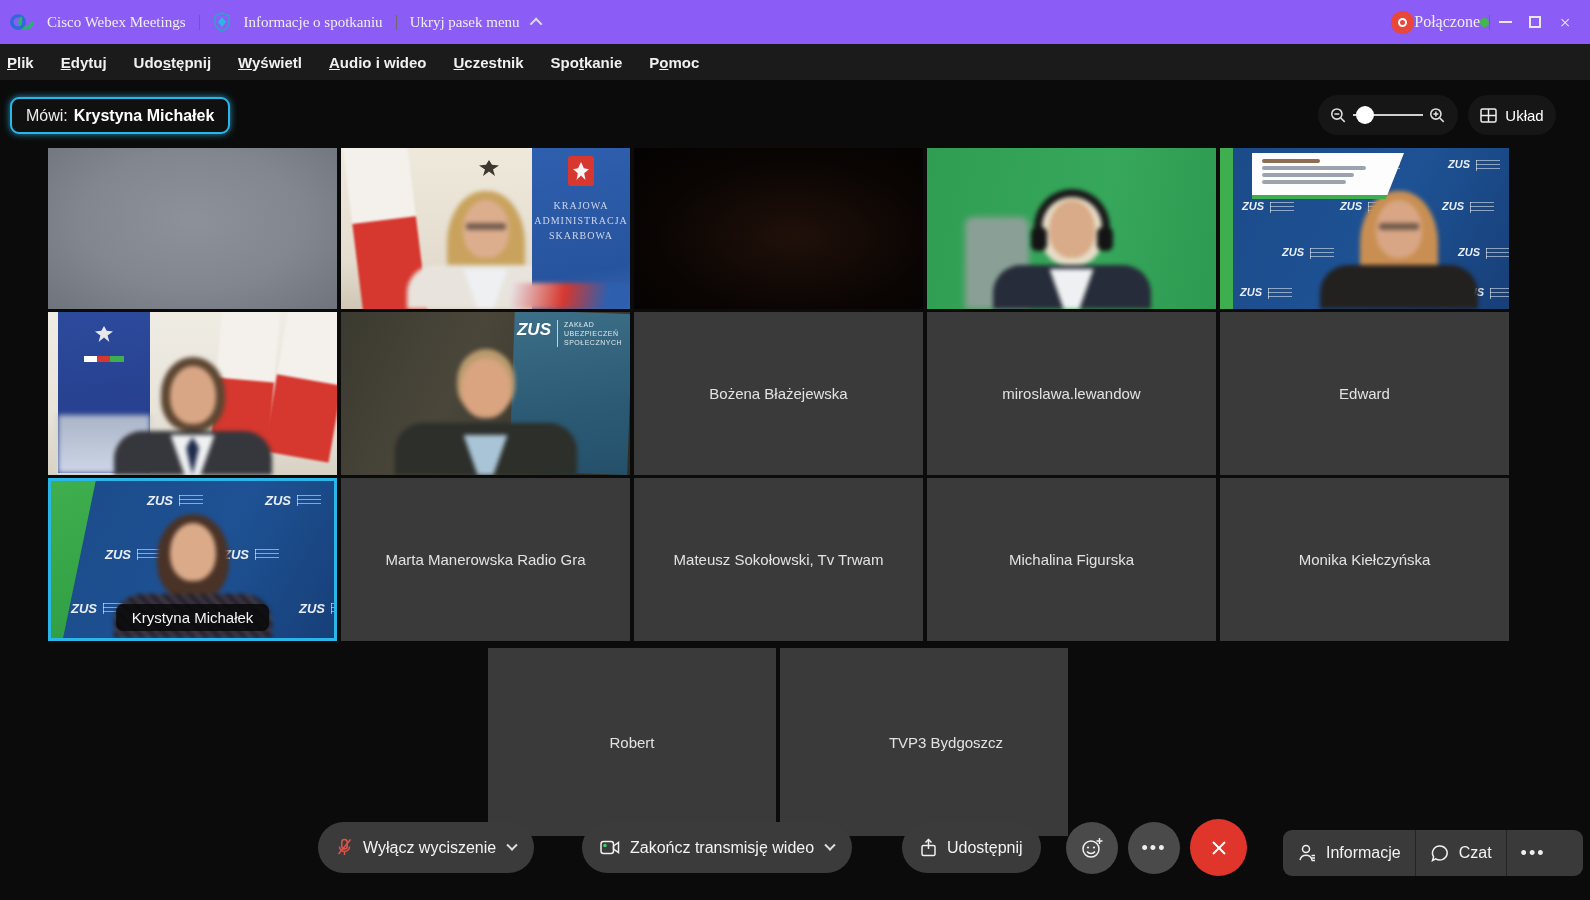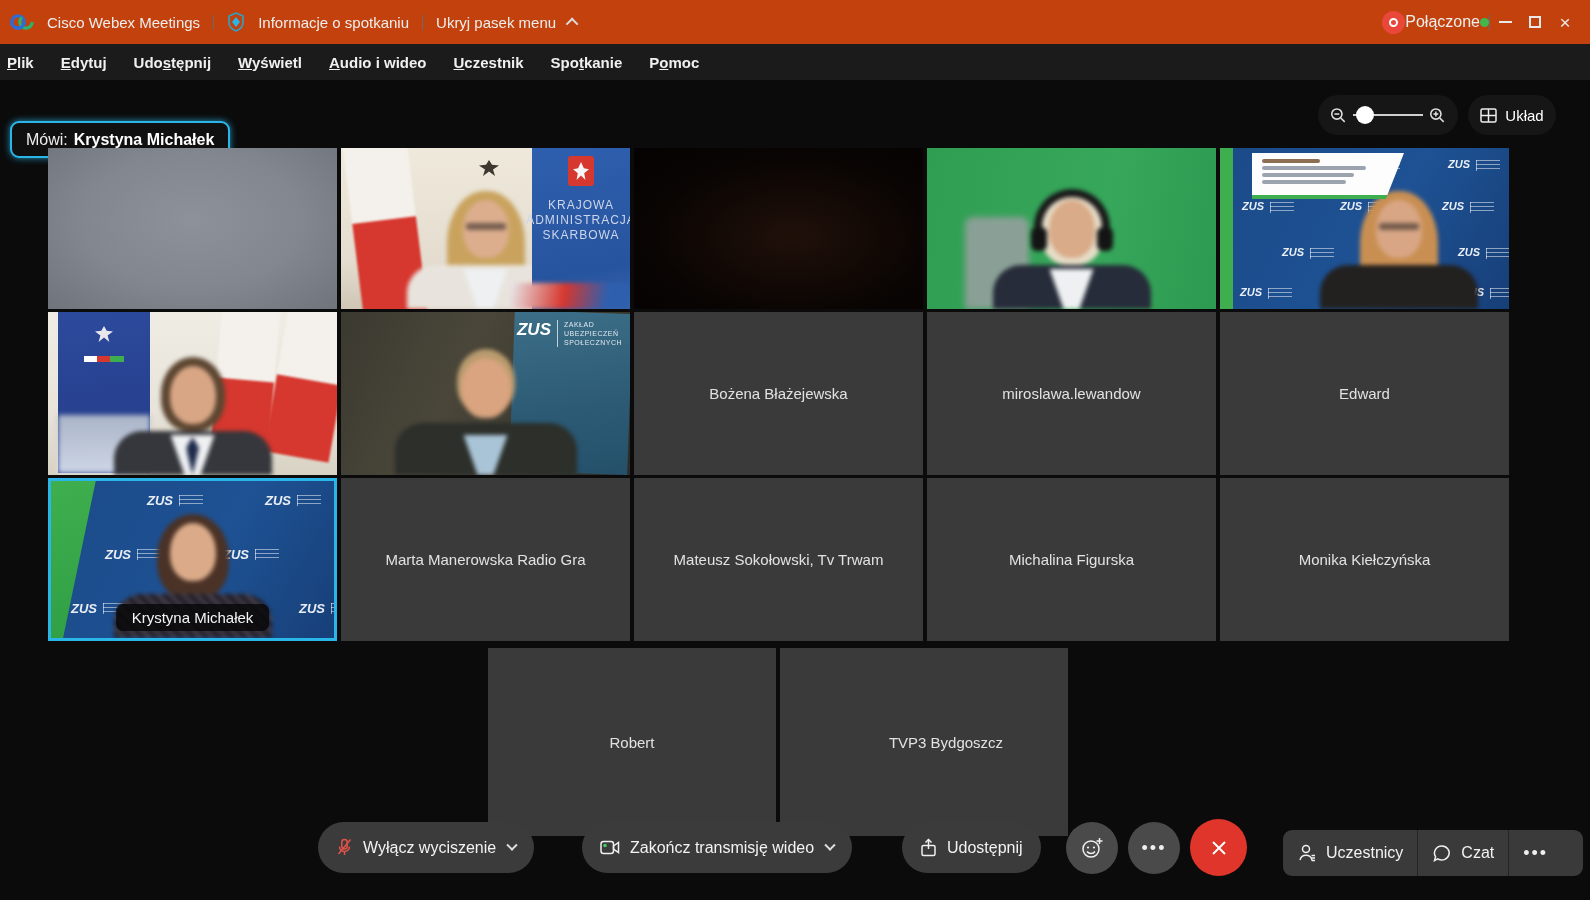--- a/index.html
+++ b/index.html
@@ -2,21 +2,21 @@
 <html><head>
 <meta charset="utf-8">
 <style>
   * { margin:0; padding:0; box-sizing:border-box; }
   html,body { width:1590px; height:900px; background:#000; overflow:hidden;
     font-family:"Liberation Sans", sans-serif; color:#eee; }
   .stage { position:relative; width:1590px; height:900px; background:#0b0b0b; }
 
   
   .titlebar { position:absolute; top:0; left:0; right:0; height:44px;
-    background:#c2410c; display:flex; align-items:center; padding:0 10px; }
+    background:#8b5cf6; display:flex; align-items:center; padding:0 10px;font-family:Liberation Serif, serif; }
   .tb-left { display:flex; align-items:center; gap:13px; font-size:15px; }
   .tb-right { margin-left:auto; display:flex; align-items:center; }
   .tb-sep { width:1px; height:15px; background:#6a6a6a; }
   .webex-logo { width:24px; height:22px; display:block; }
   .caret-up, .caret-down { width:9px; height:9px; border-left:2px solid #ddd; border-top:2px solid #ddd; display:inline-block; }
   .caret-up { transform:rotate(45deg) translateY(2px); }
   .record-badge { width:23px; height:23px; border-radius:50%; background:#e8473a;
     display:flex; align-items:center; justify-content:center; }
   .record-badge i { width:9px; height:9px; border:2px solid #fff; border-radius:50%; display:block; }
   .online-dot { width:9px; height:9px; border-radius:50%; background:#43b74c; }
@@ -27,21 +27,21 @@
 
   
   .menubar { position:absolute; top:44px; left:0; right:0; height:36px; background:#1b1b1b;
     display:flex; align-items:center; gap:27px; padding:0 7px; font-size:15px; color:#f0f0f0; }
   .menu-item { cursor:default;font-weight:bold; }
   .menu-item u, .menu-item .k { text-decoration:underline; }
 
   
   .speaker-badge { position:absolute; top:97px; left:10px; height:37px; padding:0 14px;
     display:flex; align-items:center; gap:6px; font-size:16px; background:#101010;
-    border:2px solid #2ab6e8; border-radius:9px; box-shadow:0 0 7px rgba(42,182,232,.8);margin-top:24px; }
+    border:2px solid #2ab6e8; border-radius:9px; box-shadow:0 0 7px rgba(42,182,232,.8); }
   .speaker-badge b { font-weight:bold; color:#fff; }
   .zoom-pill { position:absolute; top:95px; left:1318px; width:140px; height:40px; border-radius:20px;
     background:#161616; display:flex; align-items:center; justify-content:space-between; padding:0 12px; }
   .zoom-track { position:relative; width:72px; height:2px; background:#cfcfcf; margin:0 6px; }
   .zoom-knob { position:absolute; top:50%; left:18%; transform:translate(-50%,-50%);
     width:18px; height:18px; border-radius:50%; background:#fff; }
   .layout-pill { position:absolute; top:95px; left:1468px; width:88px; height:40px; border-radius:20px;
     background:#161616; display:flex; align-items:center; justify-content:center; gap:8px; font-size:15px; color:#fff; }
 
   
@@ -83,21 +83,21 @@
   .kas-flag { position:absolute; top:-8px; left:12px; width:64px; height:175px; transform:rotate(-7deg);
     background:linear-gradient(180deg,#f4f1ec 0 46%, #d6372e 46% 100%); filter:blur(1px); }
   .kas-eagle { position:absolute; top:12px; left:138px; width:20px; height:16px; background:#3c3830;
     clip-path:polygon(50% 0,65% 30%,100% 35%,70% 60%,80% 100%,50% 72%,20% 100%,30% 60%,0 35%,35% 30%); filter:blur(.6px); }
   .kas-banner { position:absolute; top:0; right:0; width:98px; height:161px;
     background:linear-gradient(170deg,#2e5fae 0%, #27549e 75%, #3a66b0 100%); filter:blur(.4px);
     display:flex; flex-direction:column; align-items:center; padding-top:8px; }
   .kas-emblem { width:26px; height:30px; border-radius:3px; background:#d6372e; position:relative; margin-bottom:12px; }
   .kas-emblem::after { content:""; position:absolute; inset:6px 5px; background:#f5f5f5;
     clip-path:polygon(50% 0,68% 35%,100% 40%,70% 62%,78% 100%,50% 75%,22% 100%,30% 62%,0 40%,32% 35%); }
-  .kas-banner span { font-family:Liberation Sans, sans-serif; font-size:12px; letter-spacing:1px;
+  .kas-banner span { font-family:Liberation Serif, serif; font-size:10px; letter-spacing:1px;
     color:#cdd6ea; line-height:15px; }
   .kas-ribbon { position:absolute; bottom:0; right:0; width:120px; height:26px;
     background:linear-gradient(100deg,#e8e8ea 0%,#d6372e 45%,#2e5fae 80%); filter:blur(2px); }
 
   .cam-green { background:linear-gradient(100deg,#2f9e52 0%, #37a75c 60%, #2c9a50 100%); }
   .green-chair { position:absolute; left:38px; bottom:0; width:64px; height:92px; background:#9aa0a2;
     border-radius:8px 8px 0 0; filter:blur(3px); opacity:.85; }
 
   .zus-bg { background:linear-gradient(120deg,#1b4a88 0%, #1e5294 55%, #173f78 100%); }
   .zus-wedge { position:absolute; top:0; left:0; width:86px; height:100%;
@@ -481,21 +481,21 @@
 
   <div class="panel-group">
     <div class="panel-seg">
       <svg width="20" height="20" viewBox="0 0 20 20">
         <circle cx="9" cy="6" r="3.5" fill="none" stroke="#f0f0f0" stroke-width="1.5"></circle>
         <path d="M3 17 a6.2 6.2 0 0 1 12 0" fill="none" stroke="#f0f0f0" stroke-width="1.5"></path>
         <line x1="14.5" y1="12.5" x2="18" y2="12.5" stroke="#f0f0f0" stroke-width="1.3"></line>
         <line x1="14.5" y1="15" x2="18" y2="15" stroke="#f0f0f0" stroke-width="1.3"></line>
         <line x1="14.5" y1="17.5" x2="18" y2="17.5" stroke="#f0f0f0" stroke-width="1.3"></line>
       </svg>
-      <span>Uczestnicy</span>
+      <span>Informacje</span>
     </div>
     <div class="panel-div"></div>
     <div class="panel-seg">
       <svg width="20" height="19" viewBox="0 0 20 19">
         <path d="M10 2 a7.3 7 0 1 1 -4.2 12.8 L2.5 16.5 L3.6 12.7 A7.3 7 0 0 1 10 2 Z" fill="none" stroke="#f0f0f0" stroke-width="1.5"></path>
       </svg>
       <span>Czat</span>
     </div>
     <div class="panel-div"></div>
     <div class="panel-seg">

